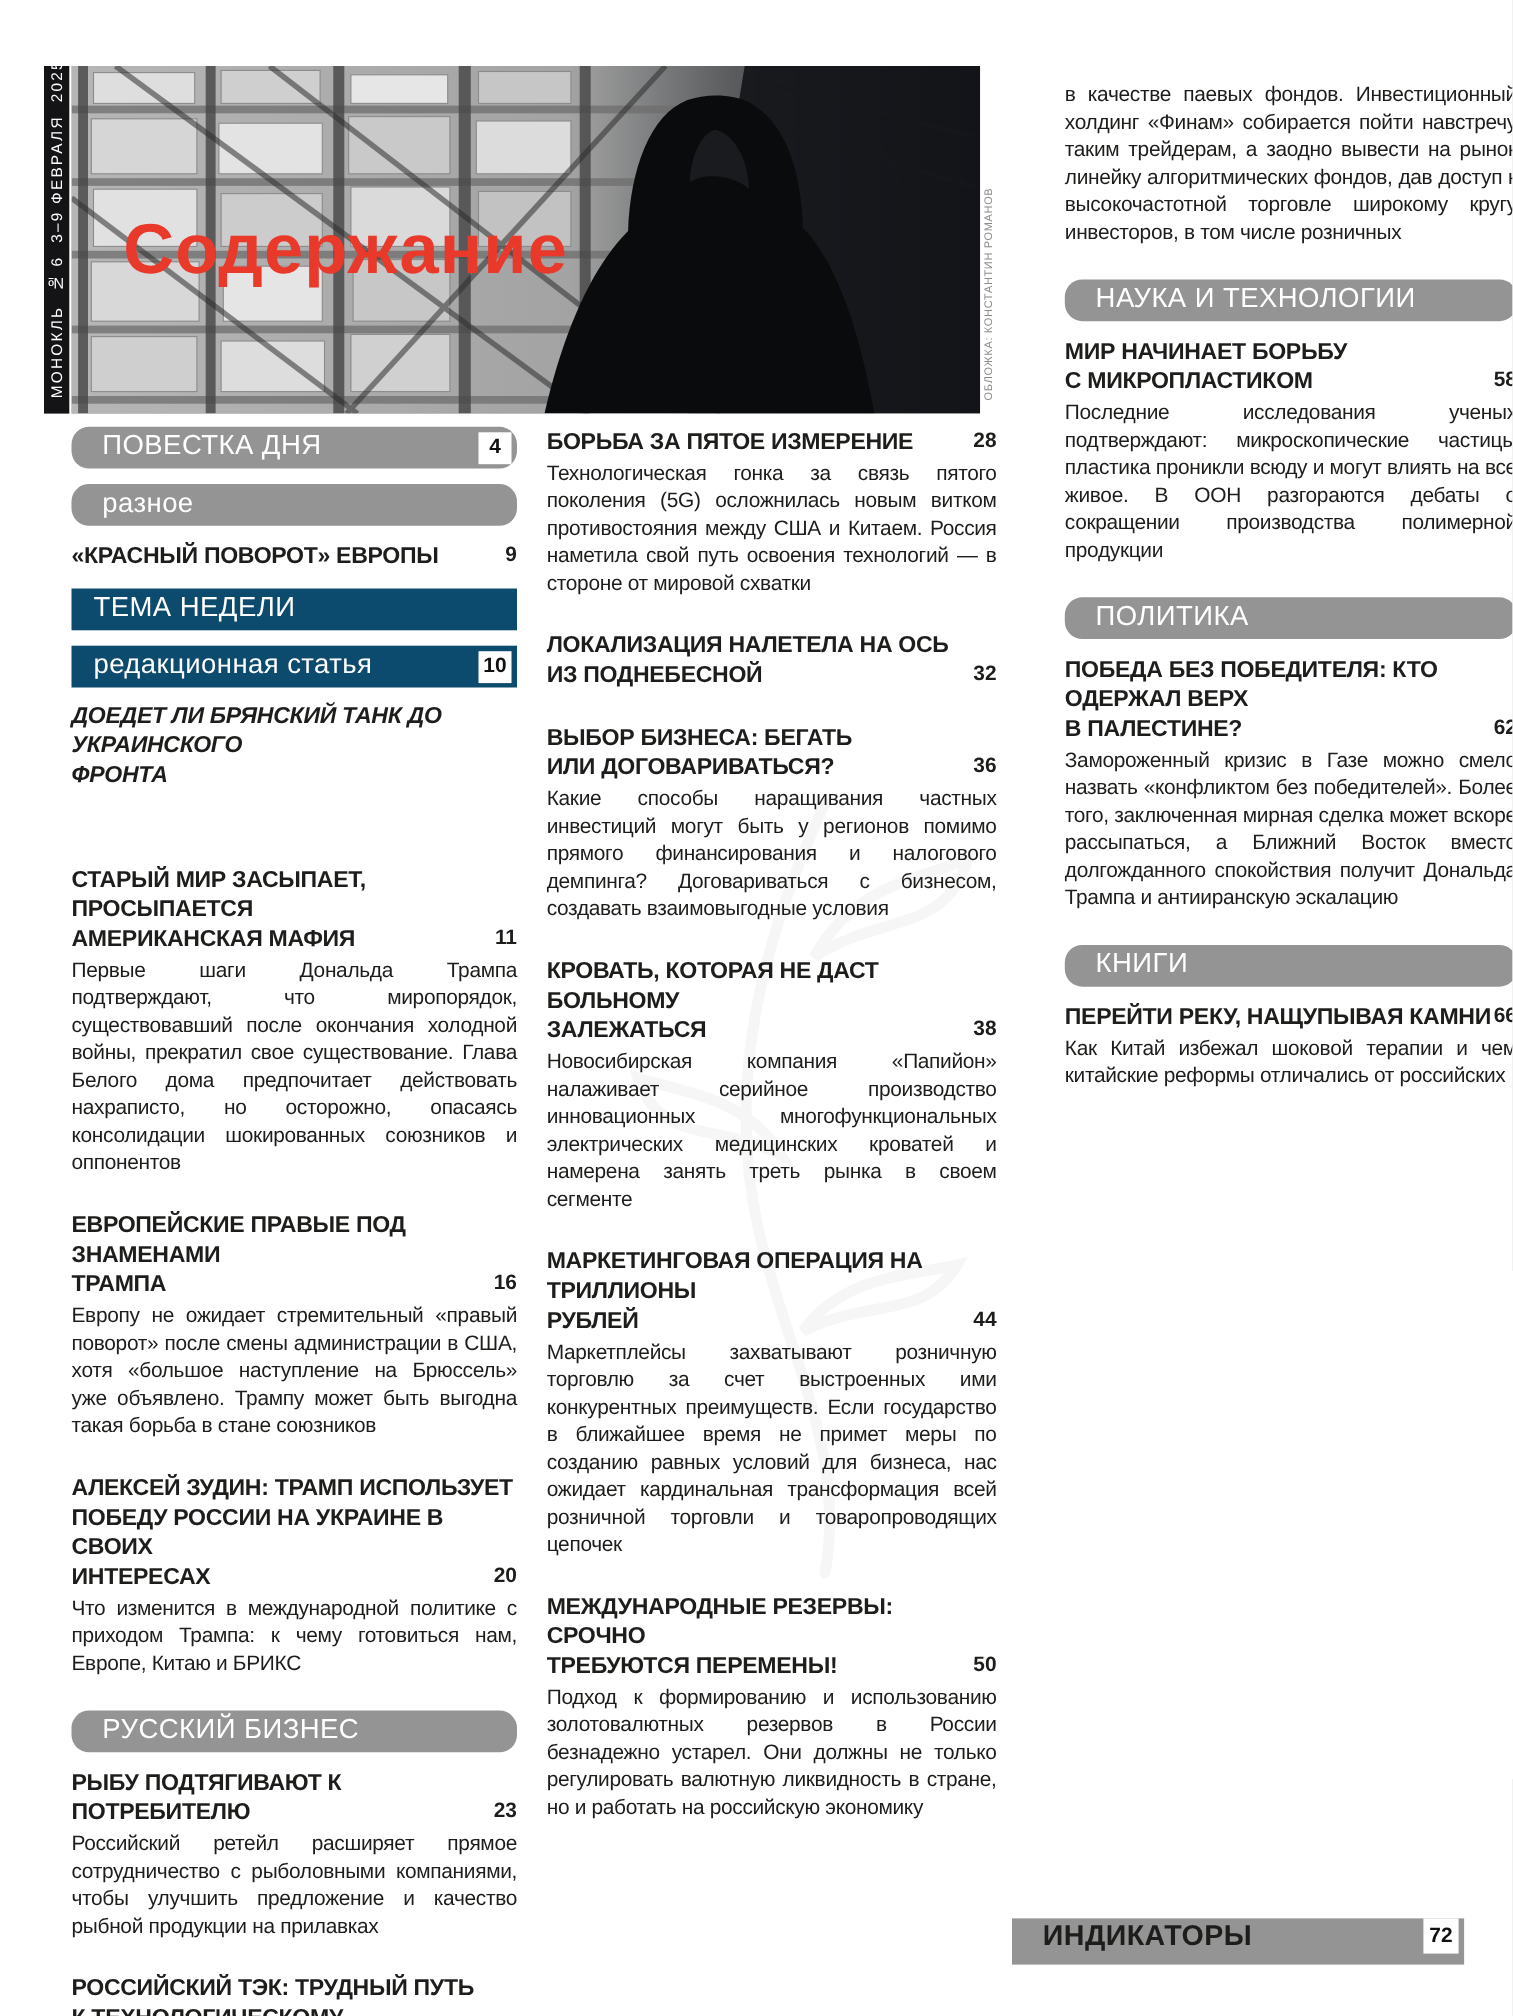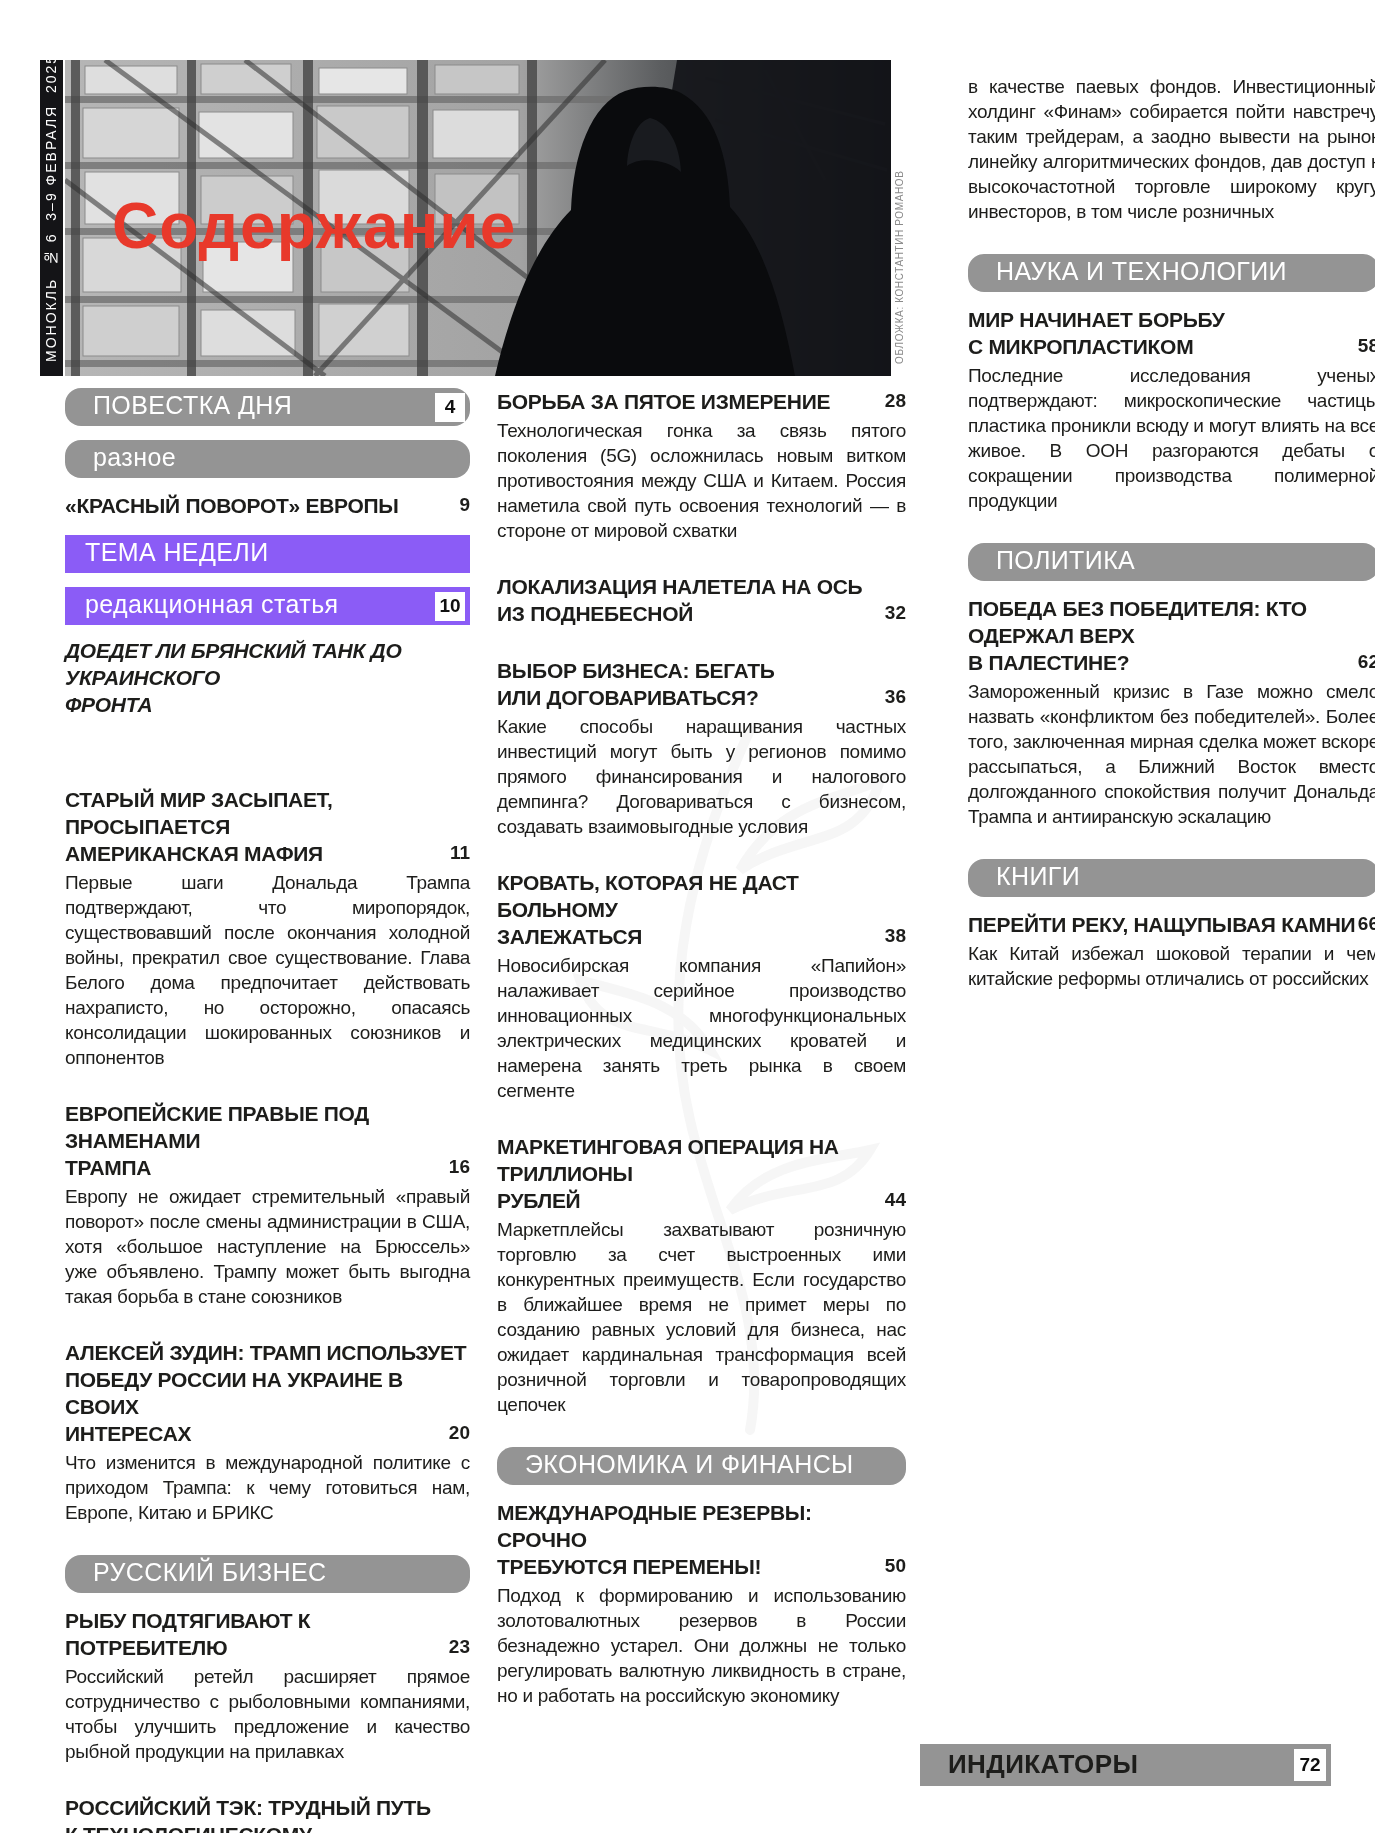--- a/index.html
+++ b/index.html
@@ -35,21 +35,21 @@
   .col1{left:65px;width:405px;}
   .col2{left:497px;width:409px;}
   .col3{left:968px;top:74px;width:411px;}
   
   .bar{
     display:flex;align-items:center;height:38px;
     padding:0 5px 0 28px;margin:0 0 14px 0;box-sizing:border-box;
   }
   .bar .label{font-size:25px;letter-spacing:.4px;line-height:1;padding-bottom:3px;}
   .bar-gray{background:#949494;color:#fff;border-radius:16px;}
-  .bar-red{background:#8b5cf6;color:#fff;padding-left:20px;}
+  .bar-red{background:#0c4a6e;color:#fff;padding-left:20px;}
   .badge{
     margin-left:auto;background:#fff;color:#101010;
     min-width:30px;height:29px;display:flex;align-items:center;justify-content:center;
     font-weight:bold;font-size:19px;padding:0 3px;box-sizing:border-box;
   }
   
   .article{margin:0 0 30px 0;}
   .article h3{
     position:relative;margin:0 0 3px 0;
     font-size:21px;line-height:27px;font-weight:bold;letter-spacing:-.3px;
@@ -61,21 +61,21 @@
   .article p{
     margin:0;font-size:19px;line-height:25px;letter-spacing:-.3px;
     text-align:justify;
   }
   .article.no-body h3{margin:0;}
   .gap-lg{margin-bottom:68px;font-style:italic;}
   .tight{margin-bottom:12px;}
   
   .indicators{
     position:absolute;left:920px;top:1744px;width:411px;height:42px;
-    background:#949494;color:#1d1d1b;display:flex;align-items:center;
+    background:#949494;color:#1d1d1b;display:flex;align-items:flex-start;
     padding:0 5px 0 28px;box-sizing:border-box;
   }
   .indicators .label{font-size:26px;font-weight:bold;letter-spacing:.4px;padding-bottom:2px;}
   .indicators .badge{height:32px;min-width:32px;}
   
   .watermark{position:absolute;left:540px;top:690px;opacity:.55;pointer-events:none;}
 </style>
 </head>
 <body>
 
@@ -256,23 +256,20 @@
 ЗАЛЕЖАТЬСЯ</span><span class="pg">38</span></h3>
       <p>Новосибирская компания «Папийон» налаживает серийное производство инновационных многофункциональных электрических медицинских кроватей и намерена занять треть рынка в своем сегменте</p>
     </div>
 
     <div class="article">
       <h3><span>МАРКЕТИНГОВАЯ ОПЕРАЦИЯ НА ТРИЛЛИОНЫ
 РУБЛЕЙ</span><span class="pg">44</span></h3>
       <p>Маркетплейсы захватывают розничную торговлю за счет выстроенных ими конкурентных преимуществ. Если государство в ближайшее время не примет меры по созданию равных условий для бизнеса, нас ожидает кардинальная трансформация всей розничной торговли и товаропроводящих цепочек</p>
     </div>
 
-    <div class="bar bar-gray">
-      <span class="label">ЭКОНОМИКА И ФИНАНСЫ</span>
-    </div>
 
     <div class="article">
       <h3><span>МЕЖДУНАРОДНЫЕ РЕЗЕРВЫ: СРОЧНО
 ТРЕБУЮТСЯ ПЕРЕМЕНЫ!</span><span class="pg">50</span></h3>
       <p>Подход к формированию и использованию золотовалютных резервов в России безнадежно устарел. Они должны не только регулировать валютную ликвидность в стране, но и работать на российскую экономику</p>
     </div>
 
   </div>
 
   <div class="col col3">

